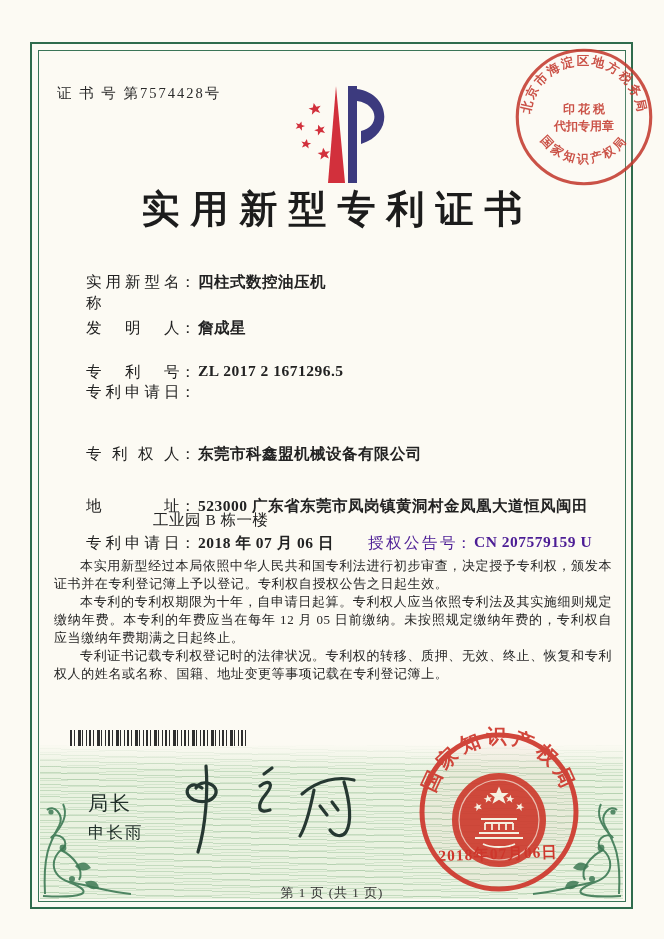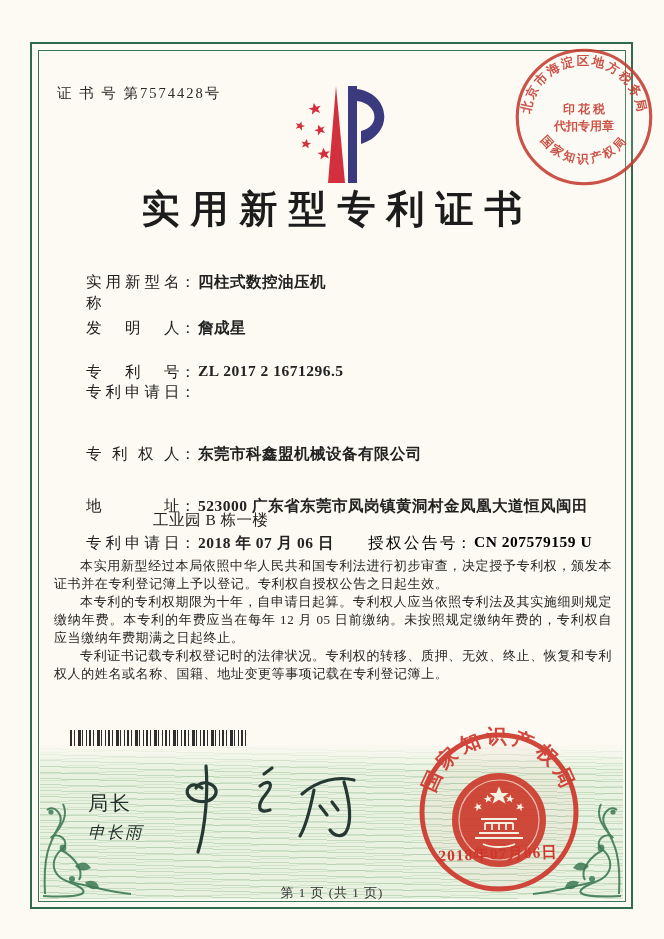--- a/index.html
+++ b/index.html
@@ -17,34 +17,34 @@
       repeating-linear-gradient(1.5deg, rgba(134,180,134,.38) 0 1px, rgba(255,255,255,0) 1px 6px),
       repeating-linear-gradient(-1.5deg, rgba(134,180,134,.22) 0 1px, rgba(255,255,255,0) 1px 7px);}
   .cert-no{left:57px;top:84px;font-size:14.5px;color:#2a2a2a;letter-spacing:2px;z-index:3;}
   .title{left:0;top:184px;width:664px;text-align:center;font-size:38px;font-weight:700;
     letter-spacing:11px;padding-left:11px;box-sizing:border-box;color:#1c1c1c;z-index:3;}
   
   .frow{left:57px;font-size:15.5px;color:#222;z-index:3;display:flex;letter-spacing:.5px;margin-left:29px;}
   .flabel{display:inline-block;width:94px;text-align:justify;text-align-last:justify;}
   .fvalue{margin-left:2px;white-space:nowrap;font-weight:bold;}
   .fvalue2{left:153px;font-size:15.5px;color:#222;z-index:3;letter-spacing:.5px;}
-  .grantno{left:368px;font-size:15.5px;color:#000000;z-index:3;display:flex;letter-spacing:.5px;}
+  .grantno{left:368px;font-size:15.5px;color:#4c1d95;z-index:3;display:flex;letter-spacing:.5px;}
   .grantno .flabel{width:88px;}
   
   .body-text{left:54px;top:557px;width:558px;z-index:3;color:#262626;
     font-size:13px;line-height:18px;letter-spacing:.6px;text-align:justify;}
   .body-text p{margin:0;text-indent:2em;}
   
   .barcode{left:70px;top:730px;width:176px;height:16px;z-index:3;
     background:repeating-linear-gradient(90deg,#2e2e2e 0 2px,transparent 2px 4px,#2e2e2e 4px 5px,
       transparent 5px 8px,#2e2e2e 8px 11px,transparent 11px 12px,#2e2e2e 12px 13px,
       transparent 13px 16px,#2e2e2e 16px 17px,transparent 17px 19px);}
   
   .sig-title{left:88px;top:790px;font-size:20px;color:#21302a;z-index:4;letter-spacing:2px;font-family:"Liberation Sans",sans-serif;}
-  .sig-name{left:88px;top:822px;font-size:16.5px;color:#21302a;z-index:4;letter-spacing:2px;font-family:"Liberation Sans",sans-serif;font-style:italic;}
+  .sig-name{left:88px;top:822px;font-size:16.5px;color:#21302a;z-index:4;letter-spacing:2px;font-family:"Liberation Sans",sans-serif;}
   .sig-svg{left:168px;top:760px;z-index:4;}
   
   .tax-seal{left:511px;top:44px;z-index:5;opacity:.88;}
   .cnipa-seal{left:409px;top:724px;z-index:4;opacity:.92;}
   .seal-date{left:399px;top:844px;width:198px;text-align:center;z-index:5;color:#ce372c;
     font-size:15.5px;font-weight:700;letter-spacing:1px;transform:rotate(-2deg);}
   .footer{left:0;top:884px;width:664px;text-align:center;font-size:13px;color:#333;z-index:4;letter-spacing:1px;}
   .corner-l{left:39px;top:786px;z-index:3;}
   .corner-r{left:503px;top:786px;z-index:3;transform:scaleX(-1);}
   .logo{left:276px;top:84px;z-index:3;}

